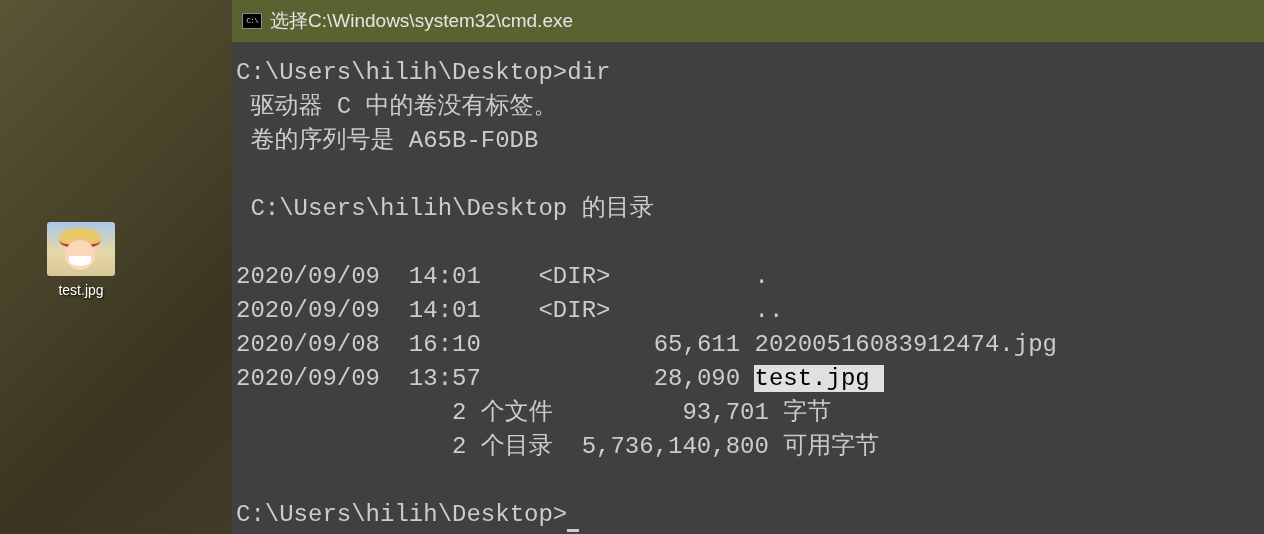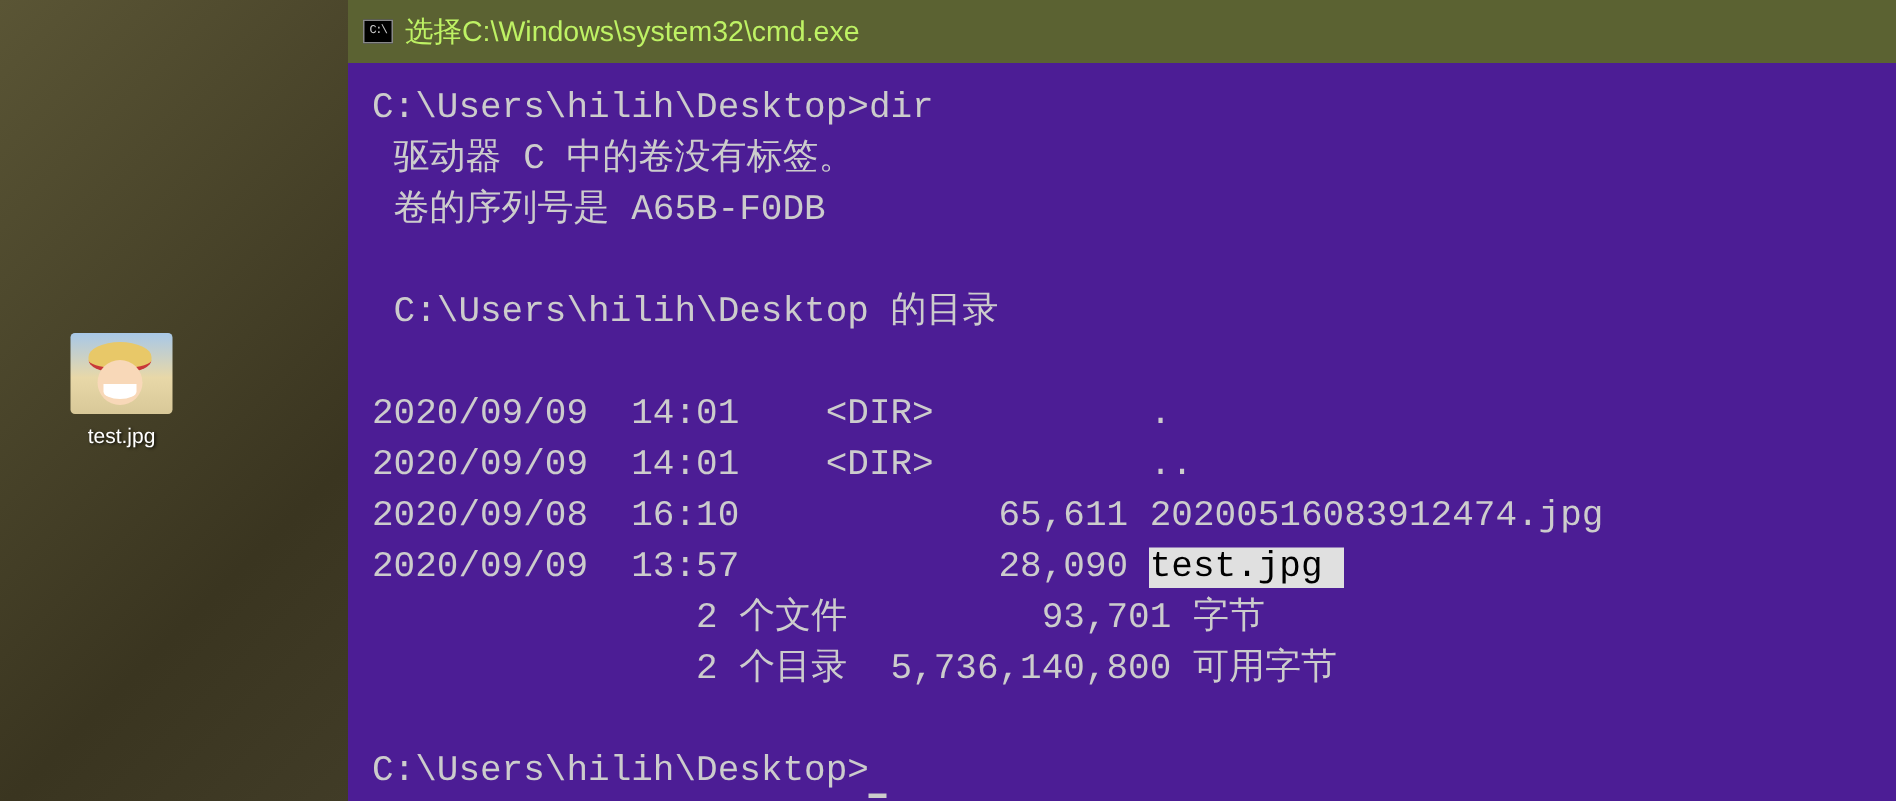--- a/index.html
+++ b/index.html
@@ -82,31 +82,31 @@
       background: #000;
       border: 1px solid #888;
       position: relative;
       font-size: 8px;
       color: #ccc;
       text-align: center;
       line-height: 14px;
       letter-spacing: -1px;
     }
     .title-text {
-      color: #bef264;
+      color: #e5e5e5;
       font-family: "Segoe UI", "Microsoft YaHei", sans-serif;
       font-size: 19px;
     }
     .terminal-body {
       flex: 1;
-      background: #4c1d95;
+      background: #404040;
       color: #ccc;
       font-size: 24px;
       line-height: 34px;
-      padding: 14px 0 0 16px;
+      padding: 14px 0 0 4px;
       white-space: pre;
       overflow: hidden;
     }
     .term-line { display: block; }
     .highlight { background: #e0e0e0; color: #000; }
     .cursor {
       display: inline-block;
       width: 12px;
       border-bottom: 3px solid #ccc;
       height: 24px;

